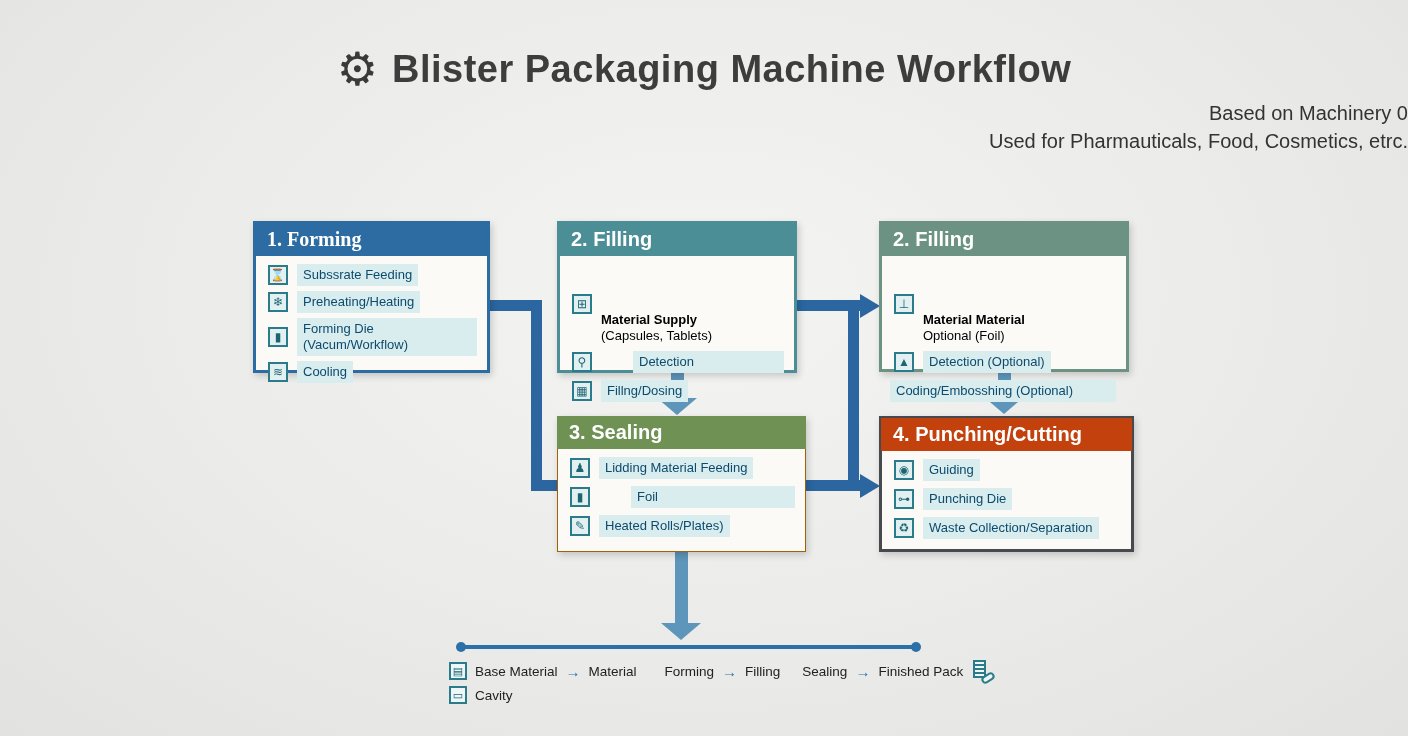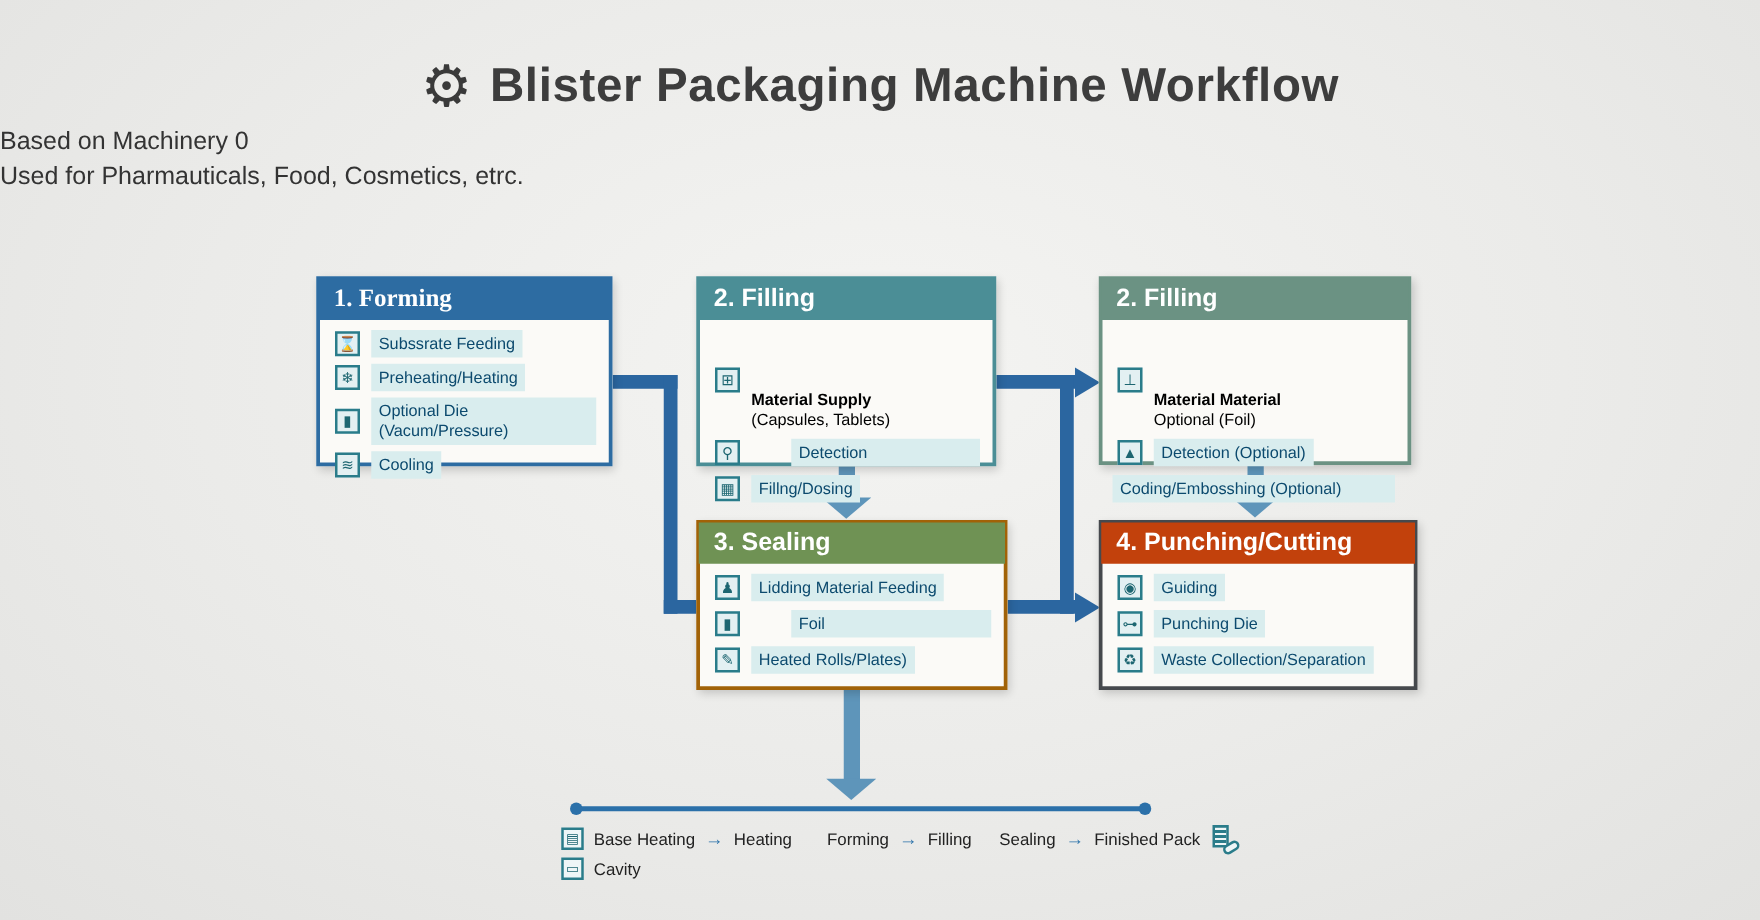--- a/index.html
+++ b/index.html
@@ -7,34 +7,34 @@
   body {
     font-family:"Liberation Sans", sans-serif;
     background:radial-gradient(ellipse at 50% 40%, #f4f4f2 0%, #ebebe9 55%, #e2e2e0 100%);
     position:relative; color:#2e2e2e;
   }
   
   .title-wrap { position:absolute; top:46px; left:0; width:100%; text-align:center; }
   .title-line { display:inline-flex; align-items:center; gap:14px; }
   .gear { font-size:46px; color:#3a3a3a; line-height:1; }
   h1 { font-size:38px; font-weight:bold; color:#3d3d3d; letter-spacing:.5px; }
-  .sub { position:absolute; width:100%; text-align:left; font-size:20px; color:#333; }
+  .sub { position:absolute; width:100%; text-align:right; font-size:20px; color:#333; }
   .sub1 { top:102px; }
   .sub2 { top:130px; }
   
   .box { position:absolute; background:#fbfaf7; box-shadow:2px 3px 7px rgba(0,0,0,.18); }
   .box .hd { height:33px; line-height:33px; padding-left:12px; color:#fff; font-size:20px; font-weight:bold; }
   .box .bd { padding:9px 10px 6px 12px; }
   .b-forming  { left:253px; top:221px; width:237px; height:152px; border:3px solid #2d6ca2; }
   .b-forming .hd { background:#2d6ca2; margin:-1px;font-family:Liberation Serif, serif; }
   .b-filling  { left:557px; top:221px; width:240px; height:152px; border:3px solid #4b8e96; }
   .b-filling .hd { background:#4b8e96; margin:-1px; }
   .b-filling2 { left:879px; top:221px; width:250px; height:151px; border:3px solid #6b9283; }
   .b-filling2 .hd { background:#6b9283; margin:-1px; }
-  .b-sealing  { left:557px; top:416px; width:249px; height:136px; border:3px solid #a16207; }
+  .b-sealing  { left:557px; top:416px; width:249px; height:136px; border:1px solid #a16207; }
   .b-sealing .hd { background:#6f9254; margin:-1px; }
   .b-punching { left:879px; top:416px; width:255px; height:136px; border:3px solid #46494d; }
   .b-punching .hd { background:#c2410c; margin:-1px; }
   .item { display:flex; align-items:center; gap:9px; margin-bottom:7px; min-height:20px; }
   .item.tight { margin-bottom:5px; }
   .ic { width:20px; height:20px; flex:0 0 20px; border:2px solid #2a7c8a; background:#e3f0f2;
         color:#1d6671; font-size:12px; line-height:16px; text-align:center; overflow:hidden; }
   .lbl { font-size:13px; color:#0c4a6e; line-height:16px; }
   .hl  { background:#d9edee; padding:3px 6px; }
   .hl.wide { flex:1 1 auto;margin-left:32px; }
@@ -98,21 +98,21 @@
     <div class="item tight">
       <span class="ic">⌛</span>
       <span class="lbl hl">Subssrate Feeding</span>
     </div>
     <div class="item tight">
       <span class="ic">❄</span>
       <span class="lbl hl">Preheating/Heating</span>
     </div>
     <div class="item tight">
       <span class="ic">▮</span>
-      <span class="lbl hl">Optional Die (Vacum/Pressure)</span>
+      <span class="lbl hl">Forming Die (Vacum/Workflow)</span>
     </div>
     <div class="item tight">
       <span class="ic">≋</span>
       <span class="lbl hl">Cooling</span>
     </div>
   </div>
 </div>
 
 <div class="box b-filling">
   <div class="hd">2. Filling</div>
@@ -184,23 +184,23 @@
     </div>
   </div>
 </div>
 
 <div class="tl-line"></div>
 <div class="tl-dot d1"></div>
 <div class="tl-dot d2"></div>
 
 <div class="tl-row tl-row1">
   <span class="mini-ic">▤</span>
-  <span class="tl-lbl">Base Heating</span>
+  <span class="tl-lbl">Base Material</span>
   <span class="tl-arrow">→</span>
-  <span class="tl-lbl">Heating</span>
+  <span class="tl-lbl">Material</span>
   <span class="spc12"></span>
   <span class="tl-lbl">Forming</span>
   <span class="tl-arrow">→</span>
   <span class="tl-lbl">Filling</span>
   <span class="spc6"></span>
   <span class="tl-lbl">Sealing</span>
   <span class="tl-arrow">→</span>
   <span class="tl-lbl">Finished Pack</span>
   <span class="pack-ic">
     <span class="pack-card"></span>

